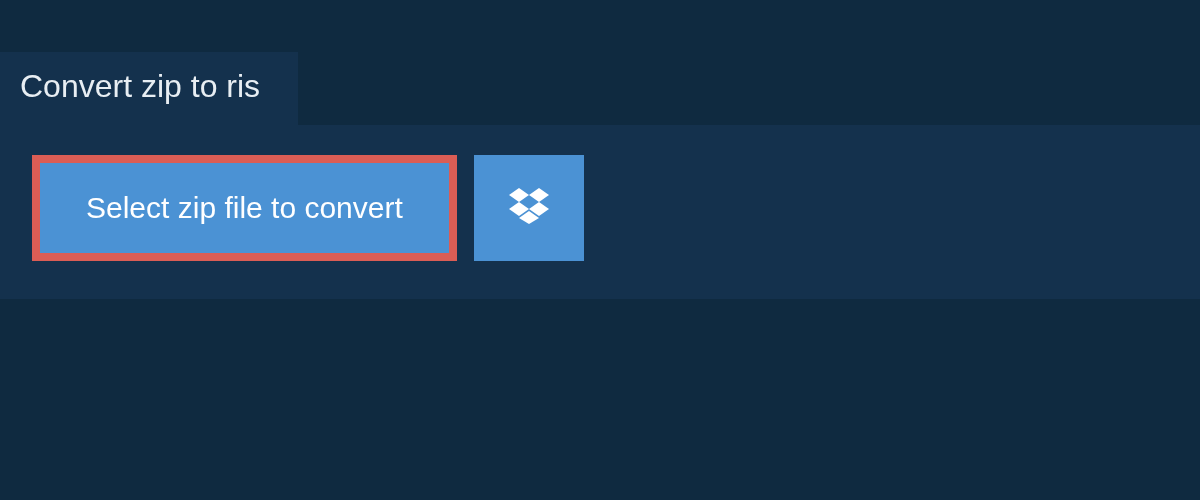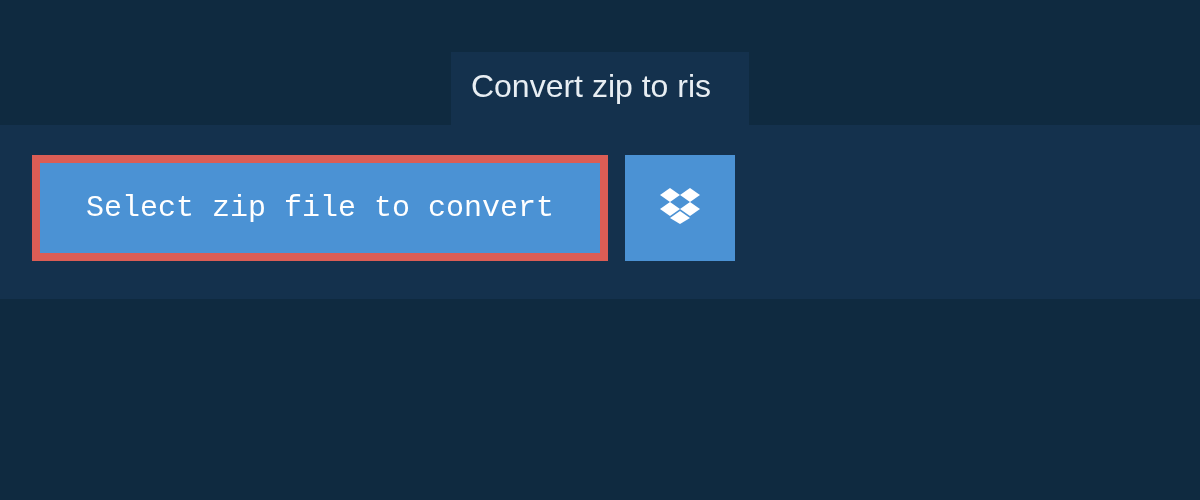--- a/index.html
+++ b/index.html
@@ -10,39 +10,37 @@
     body {
       width: 1200px;
       height: 500px;
       background: #0f2a40;
       font-family: -apple-system, BlinkMacSystemFont, 'Segoe UI', Arial, sans-serif;
       overflow: hidden;
     }
     .tab-container {
       display: flex;
       margin-top: 52px;
-      justify-content: center;
     }
     .tab {
       background: #14314d;
       color: #e8eef3;
       font-size: 32px;
       font-weight: 300;
       padding: 16px 38px 20px 20px;
     }
     .panel {
       background: #14314d;
       padding: 30px 32px 38px 32px;
       width: 100%;
     }
     .button-row {
       display: flex;
       gap: 17px;
       align-items: stretch;
-      font-family: Liberation Mono, monospace;
     }
     .select-button {
       background: #4b92d4;
       border: 8px solid #db5d55;
       color: #ffffff;
       font-size: 30px;
       font-weight: 300;
       padding: 28px 46px;
       cursor: pointer;
       display: inline-block;

